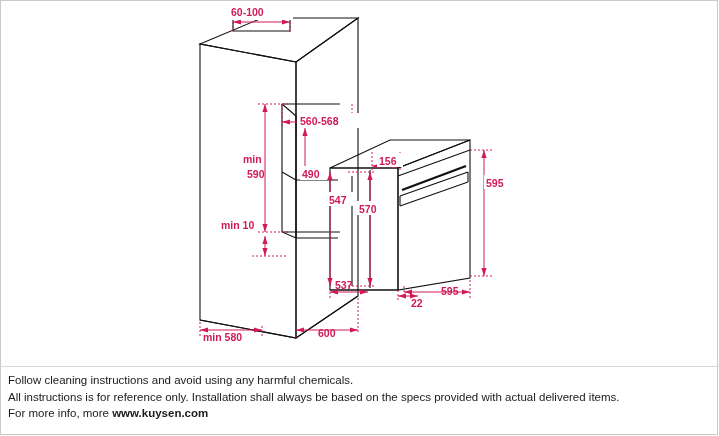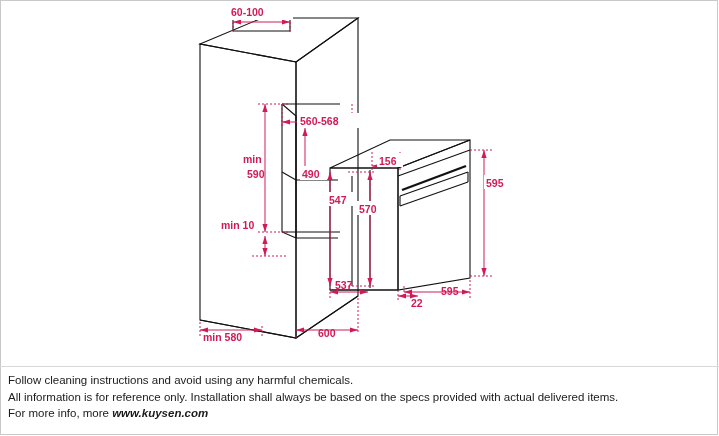--- a/index.html
+++ b/index.html
@@ -44,21 +44,20 @@
     width: 700px;
     font-size: 11.5px;
     line-height: 16.5px;
     color: #1a1a1a;
   }
   #notes div {
     white-space: nowrap;
   }
   #notes .bold {
     font-weight: bold;
-    font-style: italic;
   }
   .sep {
     position: absolute;
     left: 0;
     top: 366px;
     width: 719px;
     height: 1px;
     background: #d8d8d8;
   }
   text {
@@ -213,17 +212,17 @@
 
       <text x="203" y="341">min 580</text>
       <text x="318" y="337">600</text>
     </g>
   </svg>
 
   <div class="sep"></div>
 
   <div id="notes">
     <div>Follow cleaning instructions and avoid using any harmful chemicals.</div>
-    <div>All information is for reference only. Installation shall always be based on the specs provided with actual delivered items.</div>
+    <div>All instructions is for reference only. Installation shall always be based on the specs provided with actual delivered items.</div>
     <div><span>For more info, more </span><span class="bold">www.kuysen.com</span></div>
   </div>
 
 </div>
 
 </body></html>

